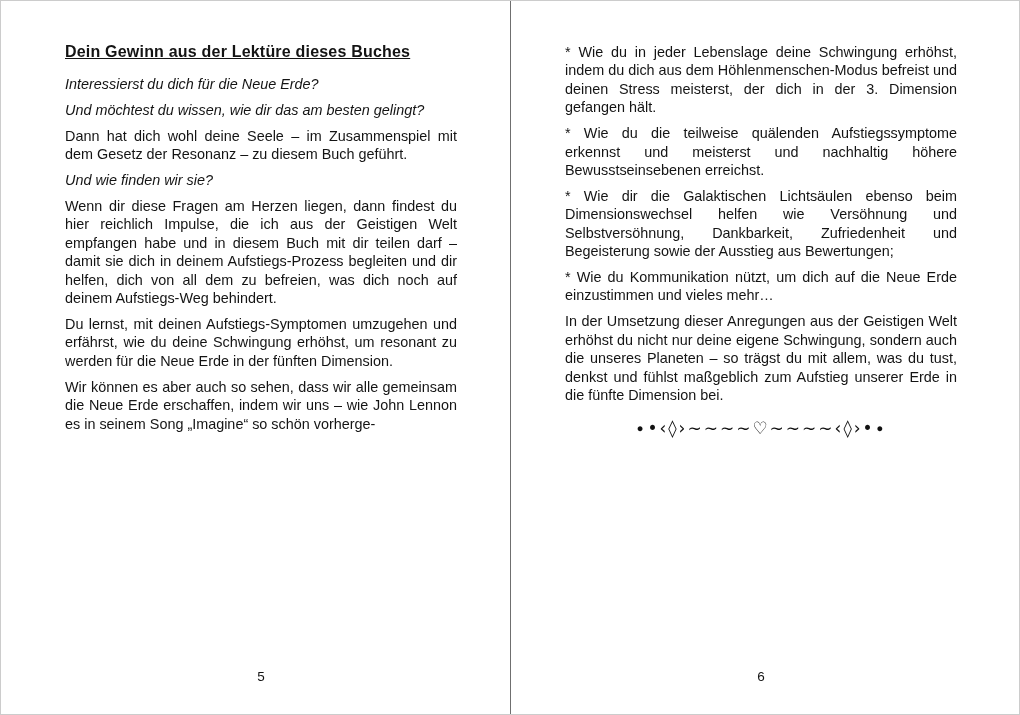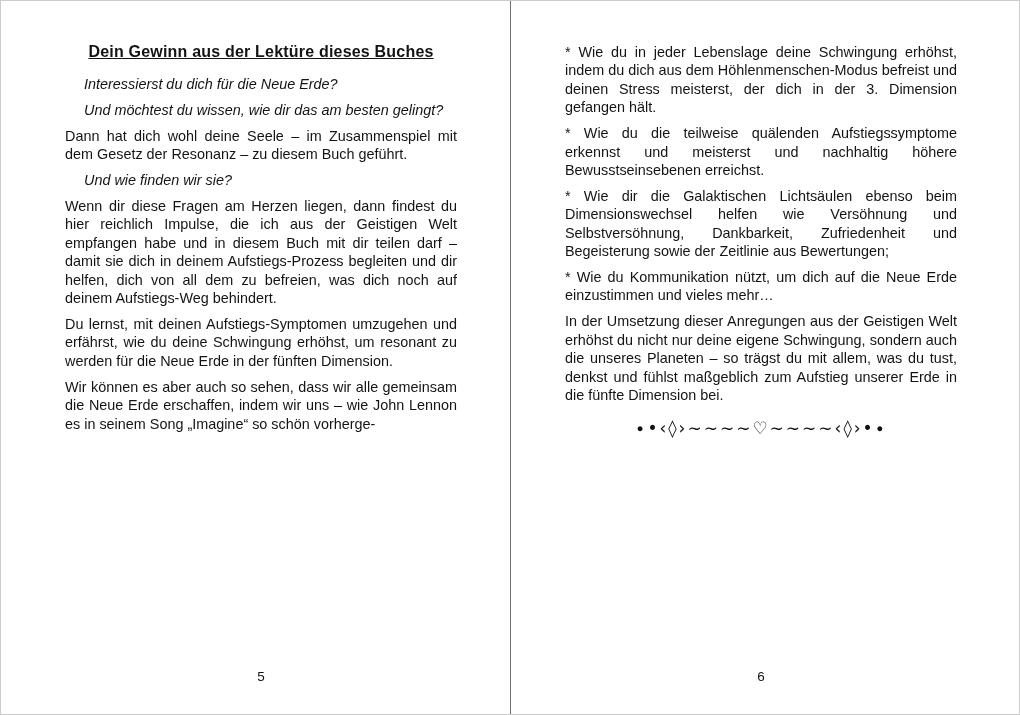--- a/index.html
+++ b/index.html
@@ -37,31 +37,30 @@
   .page-body {
     position: absolute;
     top: 42px;
     left: 0;
     right: 0;
   }
   .page-title {
     font-size: 16px;
     font-weight: bold;
     text-decoration: underline;
-    text-align: center;
     margin: 0 0 14px 0;
     letter-spacing: 0.2px;
   }
   .para {
     margin: 0 0 7.5px 0;
     font-size: 14.4px;
     line-height: 18.4px;
     text-align: justify;
   }
-  .para.italic { font-style: italic; margin-left: 19px; }
+  .para.italic { font-style: italic; }
   .para.normal { font-style: normal; }
   .ornament {
     text-align: center;
     font-size: 17px;
     color: #111111;
     margin-top: 14px;
     letter-spacing: 2px;
     font-family: "DejaVu Sans", sans-serif;
   }
   .page-number {
@@ -95,21 +94,21 @@
     <div class="page-number">5</div>
   </div>
 
   <div class="spine"></div>
 
   <div class="page page-right">
     <div class="page-body">
       <div>
           <p class="para normal">* Wie du in jeder Lebenslage deine Schwingung erhöhst, indem du dich aus dem Höhlenmenschen-Modus befreist und deinen Stress meisterst, der dich in der 3. Dimension gefangen hält.</p>
           <p class="para normal">* Wie du die teilweise quälenden Aufstiegssymptome erkennst und meisterst und nachhaltig höhere Bewusstseinsebenen erreichst.</p>
-          <p class="para normal">* Wie dir die Galaktischen Lichtsäulen ebenso beim Dimensionswechsel helfen wie Versöhnung und Selbstversöhnung, Dankbarkeit, Zufriedenheit und Begeisterung sowie der Zeitlinie aus Bewertungen;</p>
+          <p class="para normal">* Wie dir die Galaktischen Lichtsäulen ebenso beim Dimensionswechsel helfen wie Versöhnung und Selbstversöhnung, Dankbarkeit, Zufriedenheit und Begeisterung sowie der Ausstieg aus Bewertungen;</p>
           <p class="para normal">* Wie du Kommunikation nützt, um dich auf die Neue Erde einzustimmen und vieles mehr…</p>
           <p class="para normal">In der Umsetzung dieser Anregungen aus der Geistigen Welt erhöhst du nicht nur deine eigene Schwingung, sondern auch die unseres Planeten – so trägst du mit allem, was du tust, denkst und fühlst maßgeblich zum Aufstieg unserer Erde in die fünfte Dimension bei.</p>
           <p class="ornament">∙•‹◊›∼∼∼∼♡∼∼∼∼‹◊›•∙</p>
         </div>
     </div>
     <div class="page-number">6</div>
   </div>
 
 </div>
 

